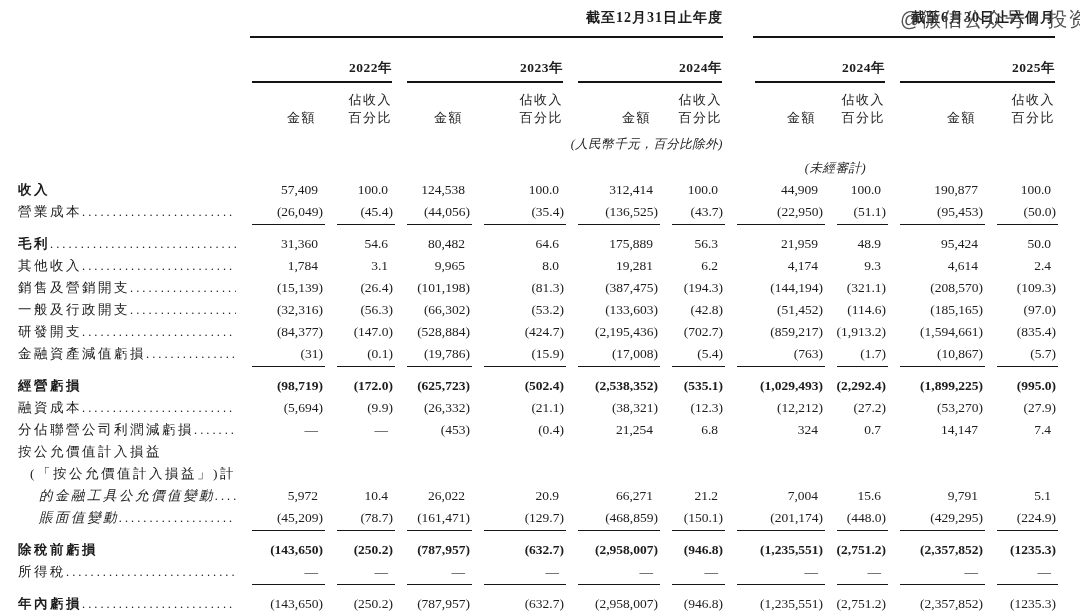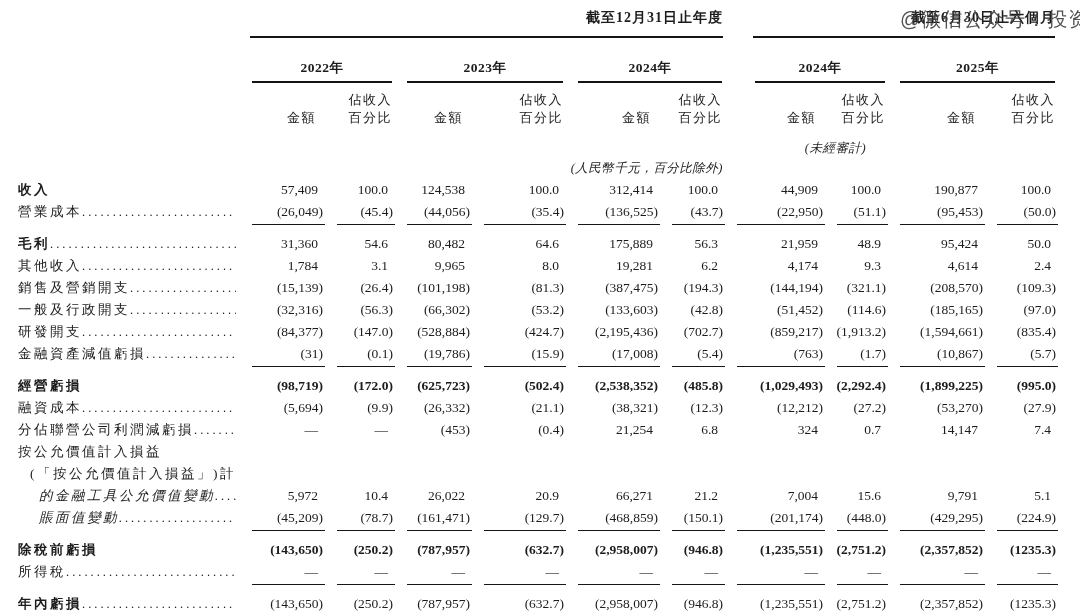--- a/index.html
+++ b/index.html
@@ -21,21 +21,21 @@
   .grp-i {
     border-bottom:2.5px solid #141414; padding-bottom:9px; text-align:right;
     font-weight:700; font-size:14px; letter-spacing:1px; white-space:nowrap;
   }
   .g1 .grp-i { margin:0 2px 0 10px; }
   .g2 .grp-i { margin:0 3px 14px 28px; }
   .yr-i {
     border-bottom:2px solid #141414; padding:7px 0 4px; text-align:center;
     font-weight:700; letter-spacing:.5px; white-space:nowrap;
   }
-  .yr-c .yr-i { margin:0 3px 0 12px; }
+  .yr-c .yr-i { margin:0 3px 0 12px;text-align:right; }
   .yr-c.firstR .yr-i { margin-left:30px; }
   .colhead td {
     vertical-align:bottom; text-align:right; padding:8px 4px 6px 0;
     letter-spacing:1.5px; font-size:13px; line-height:1.4; white-space:nowrap;
   }
   .colhead td.amt { padding-right:9px; }
   .colhead td.pct { padding-right:3px; }
   .note td { font-style:italic; font-size:12.5px; letter-spacing:.5px; white-space:nowrap; }
   .note-unit td.n { text-align:right; padding-right:2px; height:20px; vertical-align:bottom; }
   .note-unaud td.n { text-align:center; padding-left:58px; height:24px; vertical-align:bottom; }
@@ -111,31 +111,31 @@
         <td class="pct"><span>佔收入</span><br><span>百分比</span></td>
         <td class="amt">金額</td>
         <td class="pct"><span>佔收入</span><br><span>百分比</span></td>
         <td class="amt">金額</td>
         <td class="pct"><span>佔收入</span><br><span>百分比</span></td>
         <td class="amt">金額</td>
         <td class="pct"><span>佔收入</span><br><span>百分比</span></td>
         <td class="amt">金額</td>
         <td class="pct"><span>佔收入</span><br><span>百分比</span></td>
       </tr>
+      <tr class="note note-unit">
+        <td></td>
+        <td colspan="4"></td>
+        <td colspan="2" class="n">(人民幣千元，百分比除外)</td>
+        <td colspan="4"></td>
+      </tr>
       <tr class="note note-unaud">
         <td></td>
         <td colspan="6"></td>
         <td colspan="2" class="n">(未經審計)</td>
         <td colspan="2"></td>
-      </tr>
-      <tr class="note note-unit">
-        <td></td>
-        <td colspan="4"></td>
-        <td colspan="2" class="n">(人民幣千元，百分比除外)</td>
-        <td colspan="4"></td>
       </tr>
     </thead>
     <tbody>
         <tr class="data bold-label">
           <td class="lbl-cell">
             <div class="lbl">
               <span class="lbl-text">收入</span>
             </div>
           </td>
           <td class="num pos">57,409</td>
@@ -345,21 +345,21 @@
           <td class="lbl-cell">
             <div class="lbl">
               <span class="lbl-text">經營虧損</span>
             </div>
           </td>
           <td class="num">(98,719)</td>
           <td class="num">(172.0)</td>
           <td class="num">(625,723)</td>
           <td class="num">(502.4)</td>
           <td class="num">(2,538,352)</td>
-          <td class="num">(485.8)</td>
+          <td class="num">(535.1)</td>
           <td class="num">(1,029,493)</td>
           <td class="num">(2,292.4)</td>
           <td class="num">(1,899,225)</td>
           <td class="num">(995.0)</td>
         </tr>
         <tr class="data">
           <td class="lbl-cell">
             <div class="lbl">
               <span class="lbl-text">融資成本</span>
               <span class="leader"></span>

